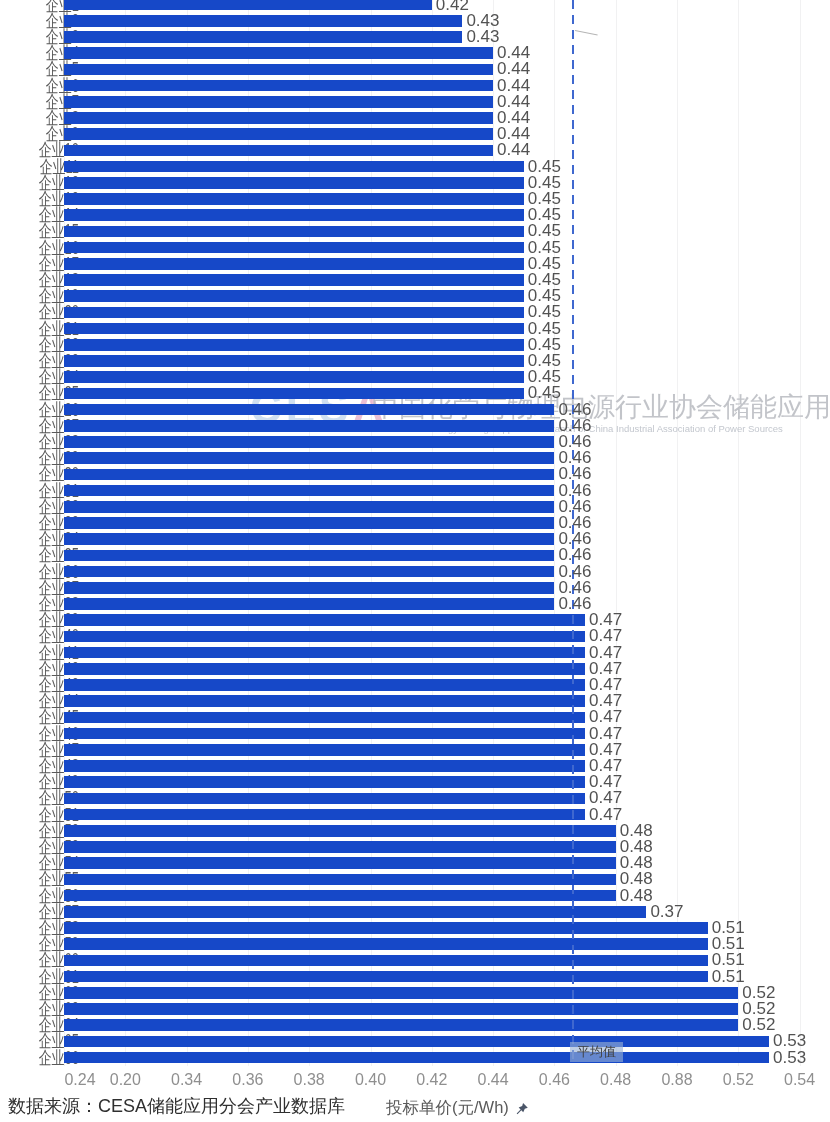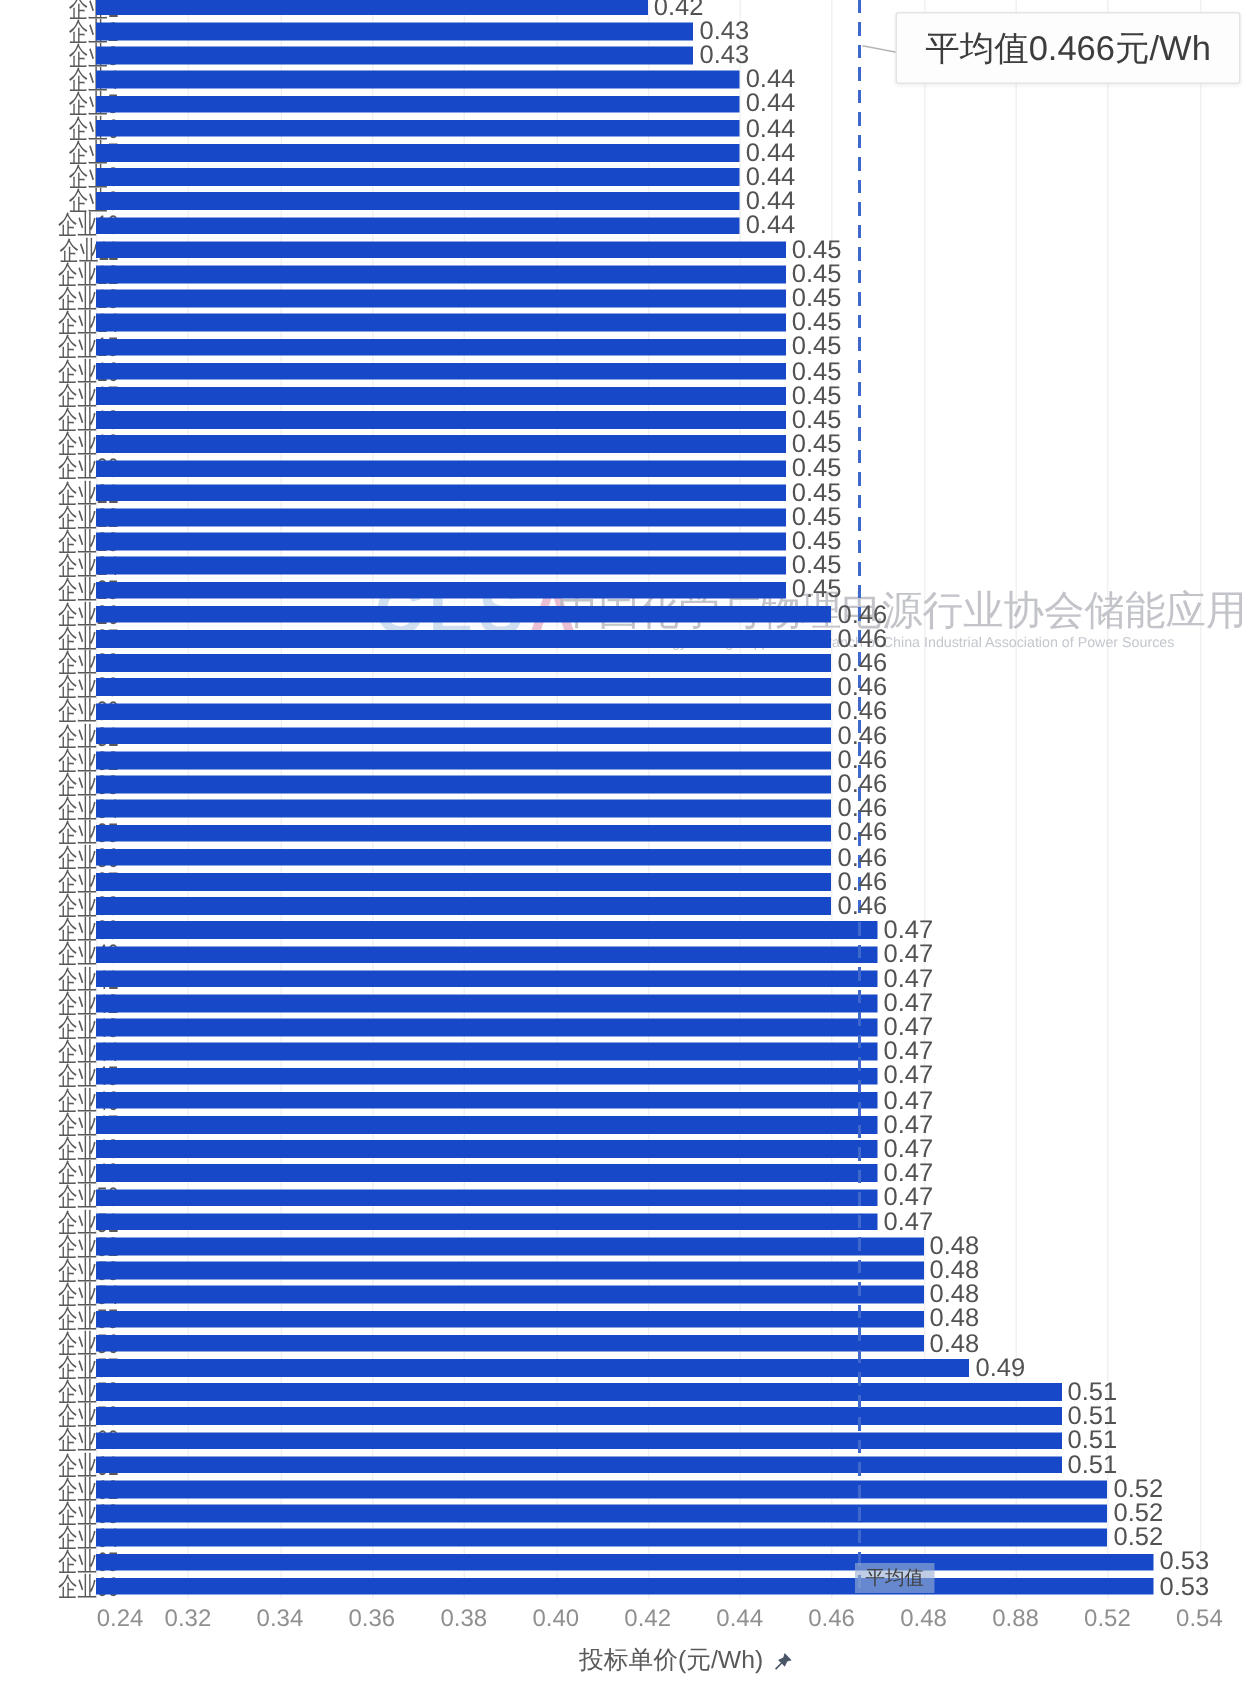--- a/index.html
+++ b/index.html
@@ -260,21 +260,21 @@
       <div class="bar" style="left: 64px; top: 857.3px; width: 551.7px; background: rgb(22, 72, 200);"></div>
       <div class="val-label" style="left: 619.7px; top: 853.1px;">0.48</div>
       <div class="cat-label" style="top: 869.3px;">企业55</div>
       <div class="bar" style="left: 64px; top: 873.5px; width: 551.7px; background: rgb(22, 72, 200);"></div>
       <div class="val-label" style="left: 619.7px; top: 869.3px;">0.48</div>
       <div class="cat-label" style="top: 885.5px;">企业56</div>
       <div class="bar" style="left: 64px; top: 889.7px; width: 551.7px; background: rgb(22, 72, 200);"></div>
       <div class="val-label" style="left: 619.7px; top: 885.5px;">0.48</div>
       <div class="cat-label" style="top: 901.7px;">企业57</div>
       <div class="bar" style="left: 64px; top: 905.9px; width: 582.4px; background: rgb(22, 72, 200);"></div>
-      <div class="val-label" style="left: 650.4px; top: 901.7px;">0.49</div>
+      <div class="val-label" style="left: 650.4px; top: 901.7px;">0.37</div>
       <div class="cat-label" style="top: 917.9px;">企业58</div>
       <div class="bar" style="left: 64px; top: 922.1px; width: 643.7px; background: rgb(22, 72, 200);"></div>
       <div class="val-label" style="left: 711.7px; top: 917.9px;">0.51</div>
       <div class="cat-label" style="top: 934.1px;">企业59</div>
       <div class="bar" style="left: 64px; top: 938.3px; width: 643.7px; background: rgb(22, 72, 200);"></div>
       <div class="val-label" style="left: 711.7px; top: 934.1px;">0.51</div>
       <div class="cat-label" style="top: 950.3px;">企业60</div>
       <div class="bar" style="left: 64px; top: 954.5px; width: 643.7px; background: rgb(22, 72, 200);"></div>
       <div class="val-label" style="left: 711.7px; top: 950.3px;">0.51</div>
       <div class="cat-label" style="top: 966.5px;">企业61</div>
@@ -292,39 +292,39 @@
       <div class="cat-label" style="top: 1031.3px;">企业65</div>
       <div class="bar" style="left: 64px; top: 1035.5px; width: 705px; background: rgb(22, 72, 200);"></div>
       <div class="val-label" style="left: 773px; top: 1031.3px;">0.53</div>
       <div class="cat-label" style="top: 1047.5px;">企业66</div>
       <div class="bar" style="left: 64px; top: 1051.7px; width: 705px; background: rgb(22, 72, 200);"></div>
       <div class="val-label" style="left: 773px; top: 1047.5px;">0.53</div>
     </div>
 
   <div class="avg-line" style="left: 571.8px;"></div>
   <div class="annotation-connector"></div>
-  <div class="annotation-box">平均值0.466元/Wh</div>
   <div class="avg-marker">平均值</div>
 
   <div class="xaxis">
       <div class="tick-label" style="left: 80px;">0.24</div>
-      <div class="tick-label" style="left: 125.3px;">0.32</div>
+      <div class="tick-label" style="left: 125.3px;">0.20</div>
       <div class="tick-label" style="left: 186.6px;">0.34</div>
       <div class="tick-label" style="left: 247.9px;">0.36</div>
       <div class="tick-label" style="left: 309.2px; text-align: center;">0.38</div>
       <div class="tick-label" style="left: 370.5px;">0.40</div>
       <div class="tick-label" style="left: 431.8px;">0.42</div>
       <div class="tick-label" style="left: 493.1px;">0.44</div>
       <div class="tick-label" style="left: 554.4px;">0.46</div>
       <div class="tick-label" style="left: 615.7px;">0.48</div>
       <div class="tick-label" style="left: 677px;">0.88</div>
       <div class="tick-label" style="left: 738.3px;">0.52</div>
       <div class="tick-label" style="left: 799.6px;">0.54</div>
     </div>
 
+  <div class="footer-source">数据来源：CESA储能应用分会产业数据库</div>
   <div class="footer-xlabel">
     <span>投标单价(元/Wh)</span>
     <span class="pin-icon">
       <svg width="14" height="14" viewBox="0 0 16 16">
         <path d="M9.2 1.2 L14.6 6.6 L11.2 7.6 L9.4 11.6 L7.2 9.4 L2.8 13.9 L1.9 13 L6.4 8.6 L4.2 6.4 L8.2 4.6 Z" fill="#4a5568"></path>
       </svg>
     </span>
   </div>
 
 </div>

